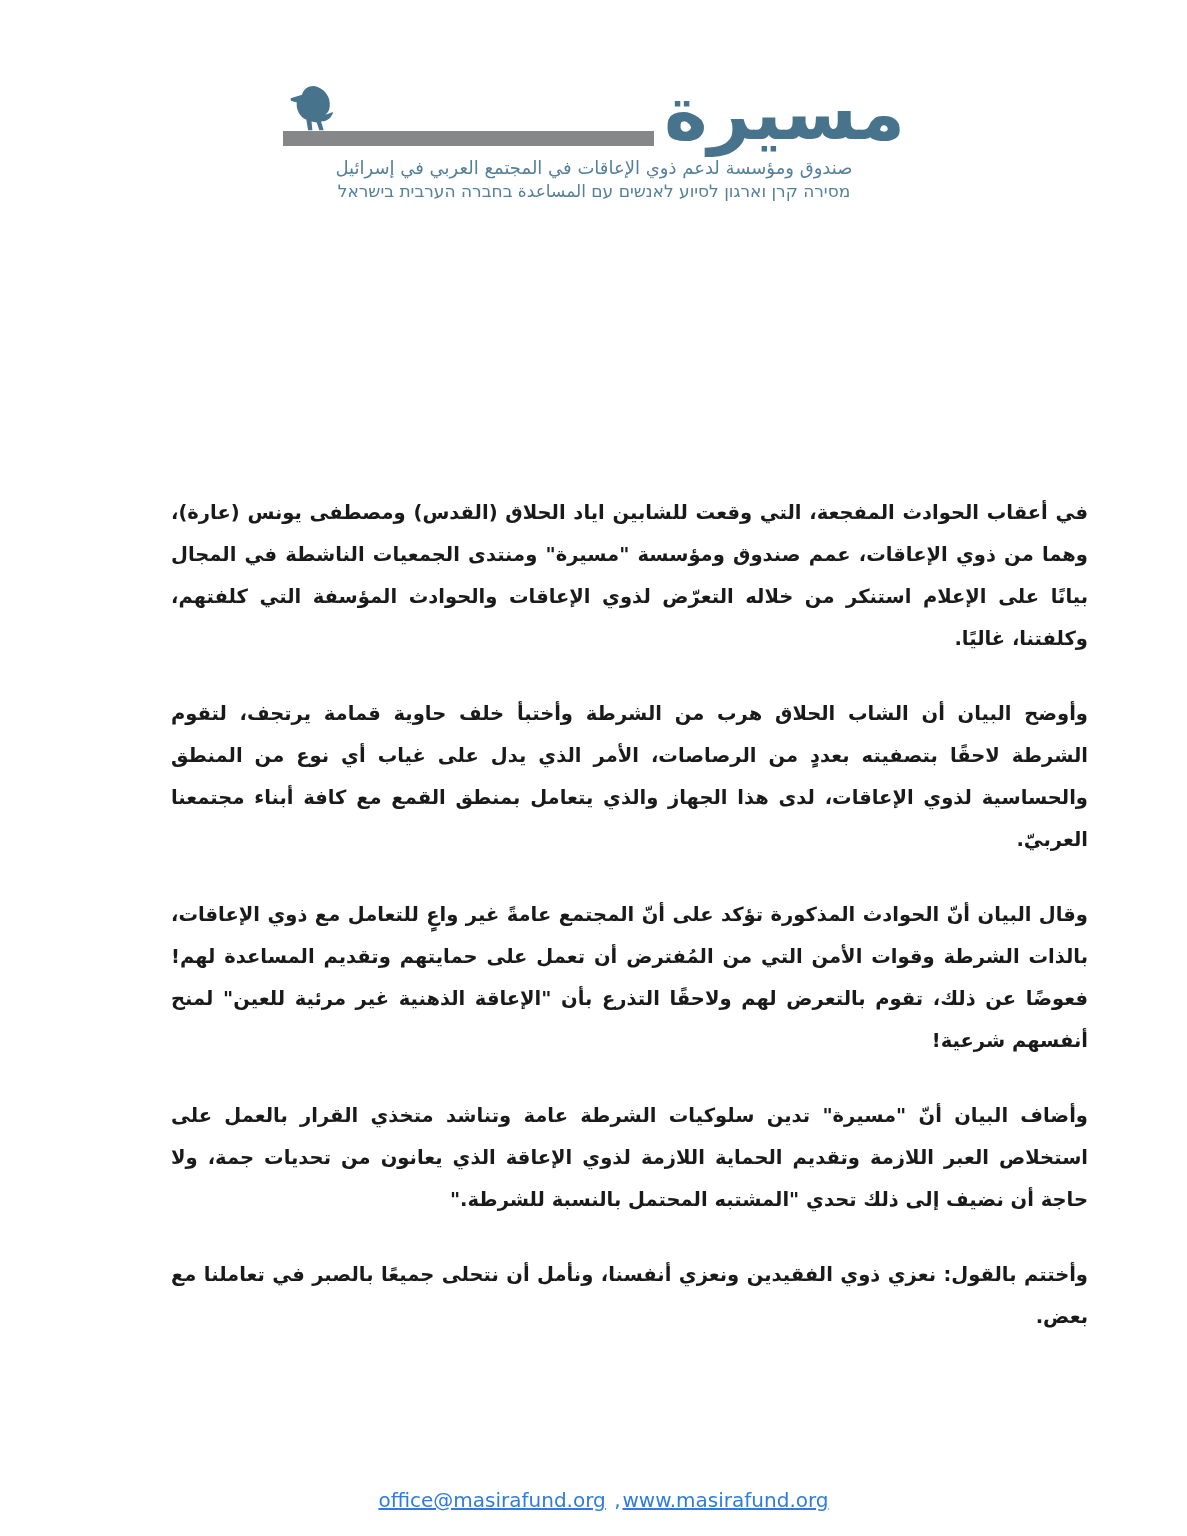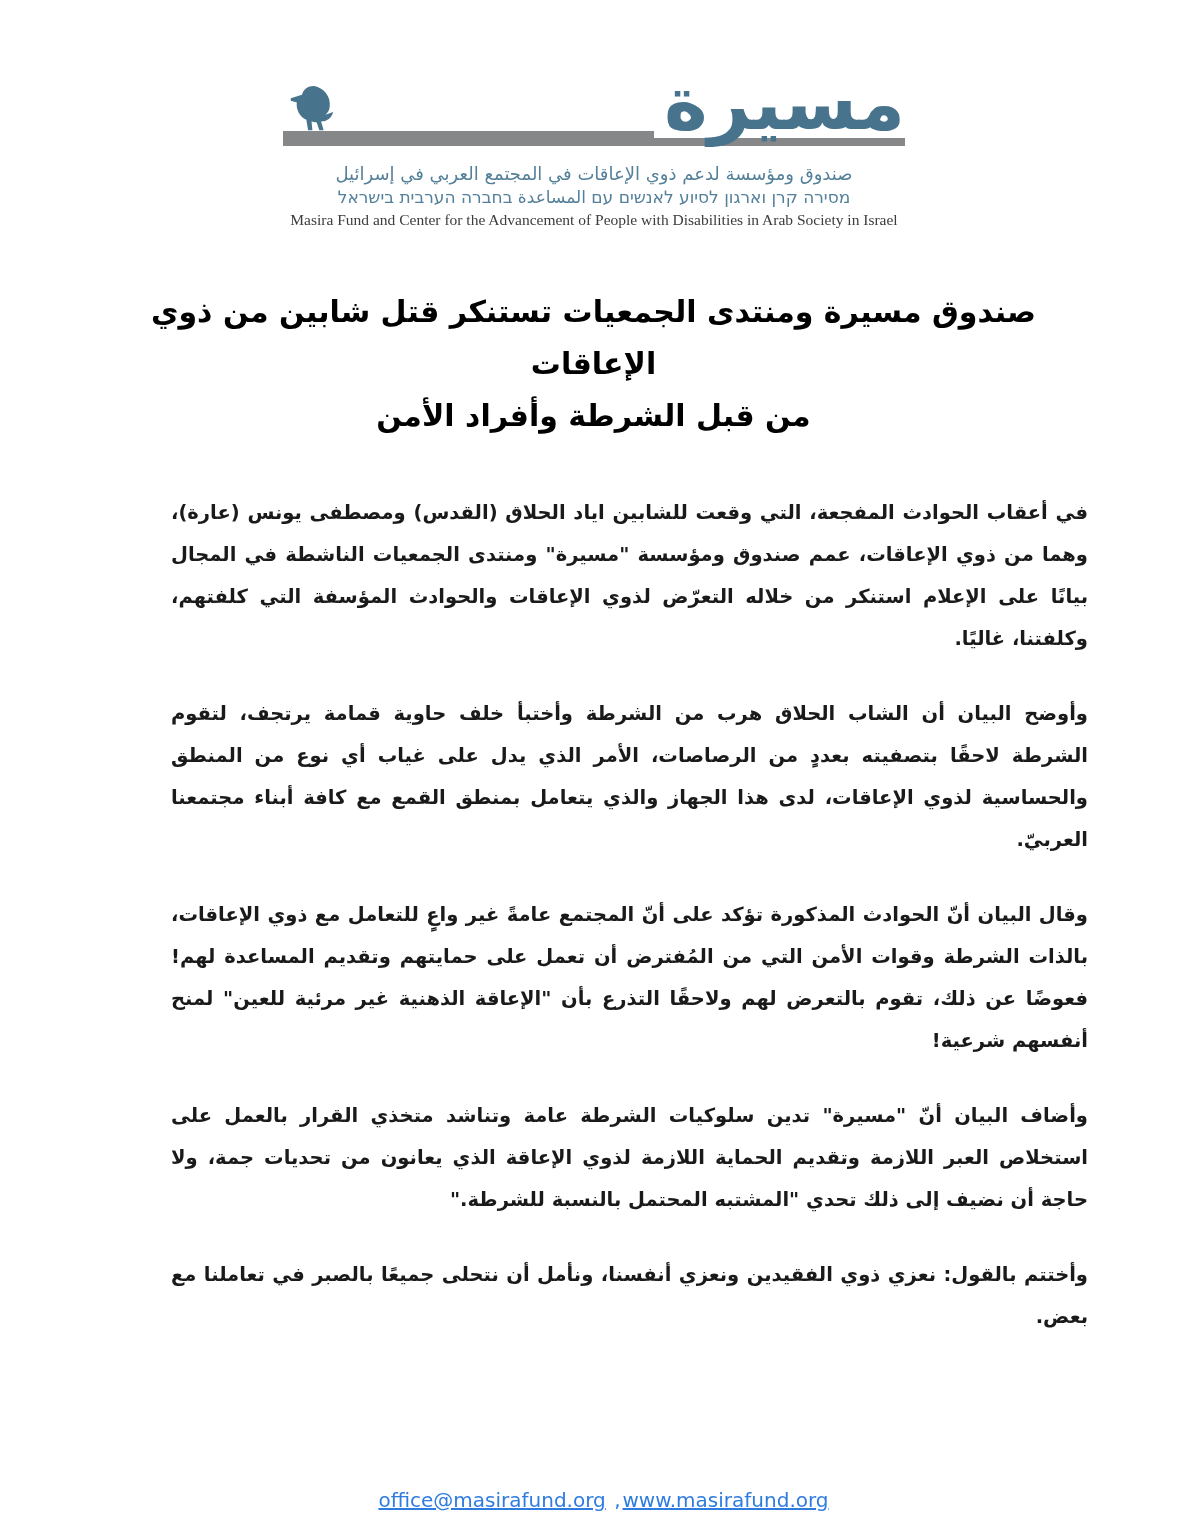--- a/index.html
+++ b/index.html
@@ -46,33 +46,33 @@
     left:6px;
     bottom:22px;
     width:52px;
     height:52px;
     color:var(--teal);
   }
   .bird svg{width:100%;height:100%;display:block;}
   .wordmark{
     position:absolute;
     right:0;
-    bottom:16px;
+    bottom:6px;
     direction:rtl;
     font-size:74px;
     line-height:0.95;
     font-weight:bold;
     letter-spacing:2px;
     color:var(--teal);
     background:#ffffff;
     padding-left:10px;
   }
   .subtitle-ar{
     direction:rtl;
-    margin-top:8px;
+    margin-top:2px;
     font-size:18px;
     line-height:24px;
     color:var(--subtitle_teal);
     font-weight:500;
   }
   .subtitle-he{
     direction:rtl;
     font-size:17px;
     line-height:23px;
     color:var(--subtitle_teal);
@@ -146,27 +146,22 @@
       <span class="logo-bar"></span>
       <span class="bird">
         <svg viewBox="0 0 60 60" xmlns="http://www.w3.org/2000/svg">
           <path fill="currentColor" d="M2 21 L15 17 C17 9 26 5 33 8 C43 12 48 21 47 30 C47 34 45 38 42 40 L51 37 C49 44 44 48 37 48 L40 58 L35 58 L32 49 L26 48 L27 58 L22 58 L20 46 C12 42 8 34 9 26 L2 24 Z"></path>
         </svg>
       </span>
       <span class="wordmark">مسيرة</span>
     </div>
     <div class="subtitle-ar">صندوق ومؤسسة لدعم ذوي الإعاقات في المجتمع العربي في إسرائيل</div>
     <div class="subtitle-he">מסירה קרן וארגון לסיוע לאנשים עם المساعدة בחברה הערבית בישראל</div>
-    <div class="subtitle-en">Masira Fund and Center for the Advancement of People with Disabilities in Arab Society in Israel</div>
   </header>
 
-  <h1 class="title">
-    <span>صندوق مسيرة ومنتدى الجمعيات تستنكر قتل شابين من ذوي الإعاقات</span>
-    <span>من قبل الشرطة وأفراد الأمن</span>
-  </h1>
 
   <main class="body-text">
     <p>في أعقاب الحوادث المفجعة، التي وقعت للشابين اياد الحلاق (القدس) ومصطفى يونس (عارة)، وهما من ذوي الإعاقات، عمم صندوق ومؤسسة "مسيرة" ومنتدى الجمعيات الناشطة في المجال بيانًا على الإعلام استنكر من خلاله التعرّض لذوي الإعاقات والحوادث المؤسفة التي كلفتهم، وكلفتنا، غاليًا.</p>
     <p>وأوضح البيان أن الشاب الحلاق هرب من الشرطة وأختبأ خلف حاوية قمامة يرتجف، لتقوم الشرطة لاحقًا بتصفيته بعددٍ من الرصاصات، الأمر الذي يدل على غياب أي نوع من المنطق والحساسية لذوي الإعاقات، لدى هذا الجهاز والذي يتعامل بمنطق القمع مع كافة أبناء مجتمعنا العربيّ.</p>
     <p>وقال البيان أنّ الحوادث المذكورة تؤكد على أنّ المجتمع عامةً غير واعٍ للتعامل مع ذوي الإعاقات، بالذات الشرطة وقوات الأمن التي من المُفترض أن تعمل على حمايتهم وتقديم المساعدة لهم! فعوضًا عن ذلك، تقوم بالتعرض لهم ولاحقًا التذرع بأن "الإعاقة الذهنية غير مرئية للعين" لمنح أنفسهم شرعية!</p>
     <p>وأضاف البيان أنّ "مسيرة" تدين سلوكيات الشرطة عامة وتناشد متخذي القرار بالعمل على استخلاص العبر اللازمة وتقديم الحماية اللازمة لذوي الإعاقة الذي يعانون من تحديات جمة، ولا حاجة أن نضيف إلى ذلك تحدي "المشتبه المحتمل بالنسبة للشرطة."</p>
     <p>وأختتم بالقول: نعزي ذوي الفقيدين ونعزي أنفسنا، ونأمل أن نتحلى جميعًا بالصبر في تعاملنا مع بعض.</p>
   </main>
 
   <footer class="footer">

